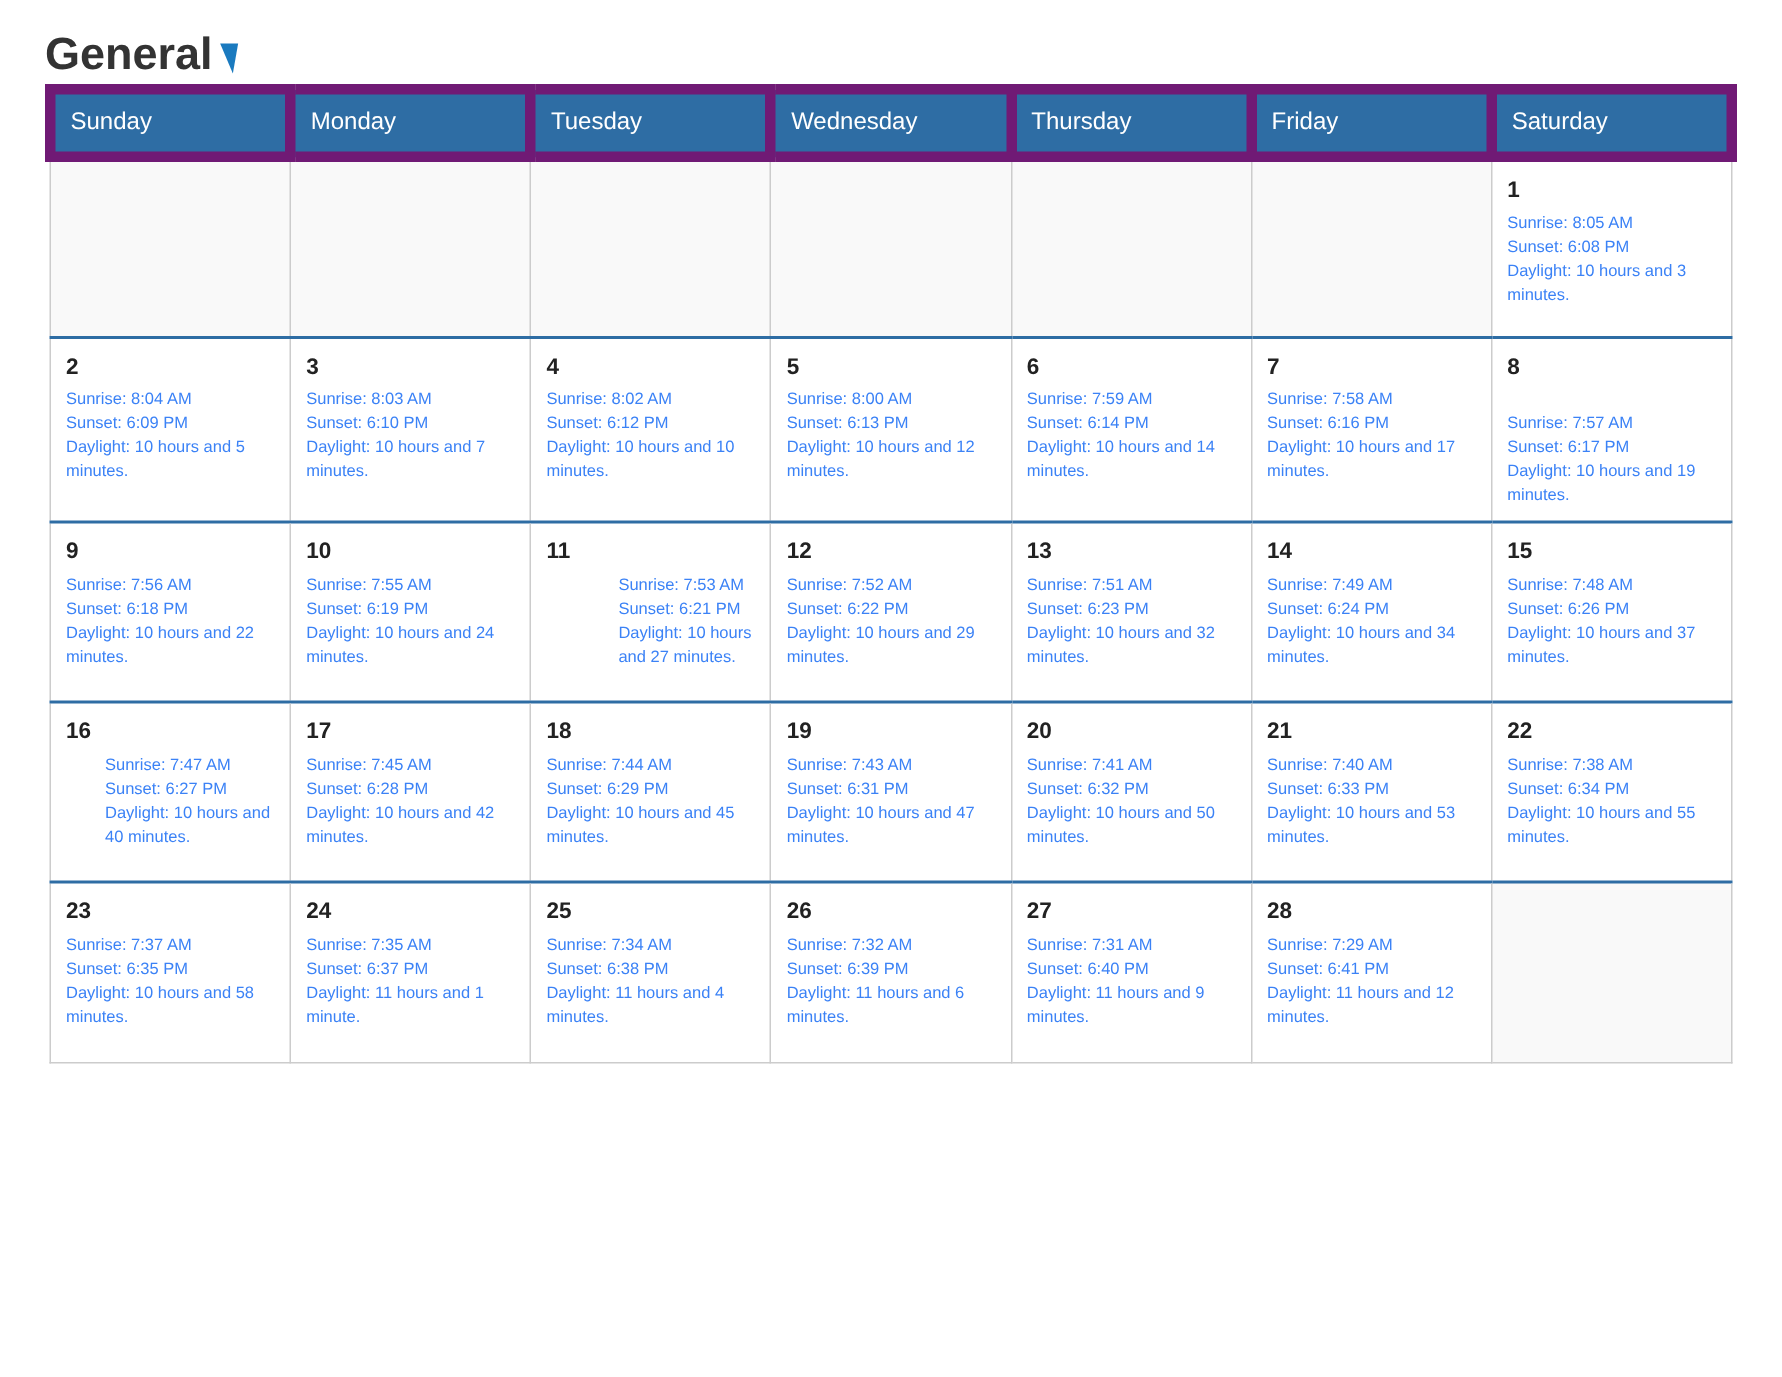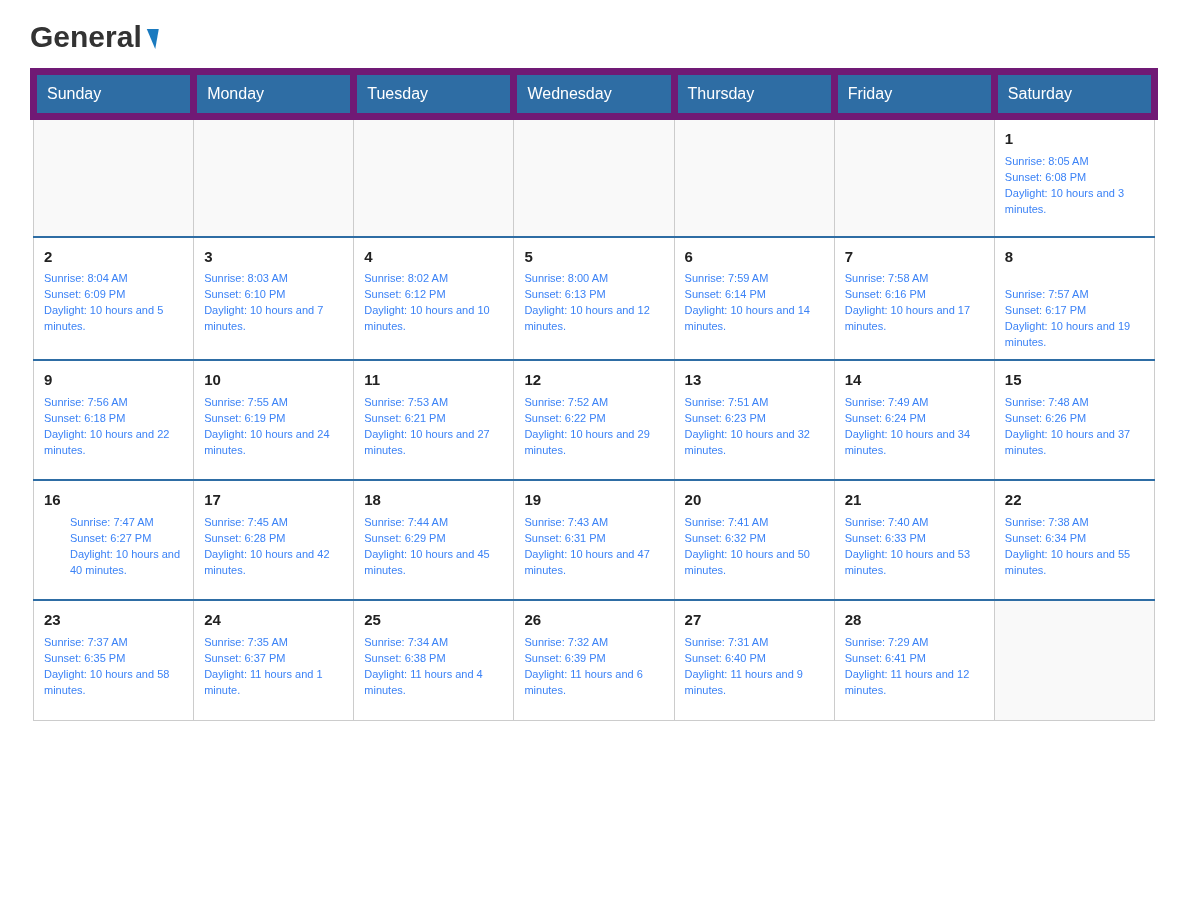--- a/index.html
+++ b/index.html
@@ -8,21 +8,21 @@
       background: #fff;
       color: #333;
       width: 1188px;
       min-height: 918px;
       padding: 20px 30px;
     }
     .header {
       display: flex;
       justify-content: space-between;
       align-items: flex-start;
-      margin-bottom: 20px;
+      margin-bottom: 8px;
     }
     .logo {
       display: flex;
       flex-direction: column;
       align-items: flex-start;
     }
     .title-block {
       text-align: right;
     }
     .calendar-title {
@@ -173,21 +173,21 @@
 Daylight: 10 hours and 22 minutes.</div>
         </td>
         <td>
           <span class="day-num">10</span>
           <div class="day-info" style="white-space: pre-line;">Sunrise: 7:55 AM
 Sunset: 6:19 PM
 Daylight: 10 hours and 24 minutes.</div>
         </td>
         <td>
           <span class="day-num">11</span>
-          <div class="day-info" style="white-space: pre-line;">Sunrise: 7:53 AM
+          <div class="day-info" style="white-space: pre-line; margin-left: 48px;">Sunrise: 7:53 AM
 Sunset: 6:21 PM
 Daylight: 10 hours and 27 minutes.</div>
         </td>
         <td>
           <span class="day-num">12</span>
           <div class="day-info" style="white-space: pre-line;">Sunrise: 7:52 AM
 Sunset: 6:22 PM
 Daylight: 10 hours and 29 minutes.</div>
         </td>
         <td>

